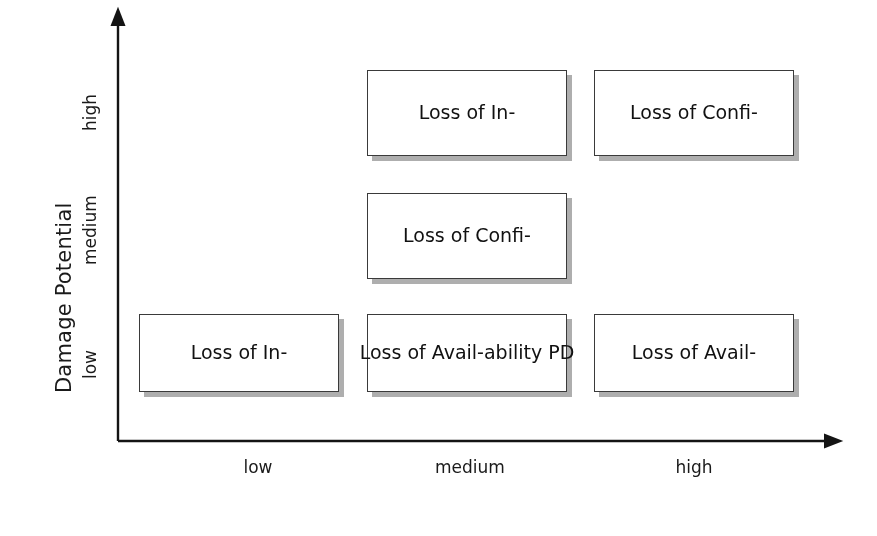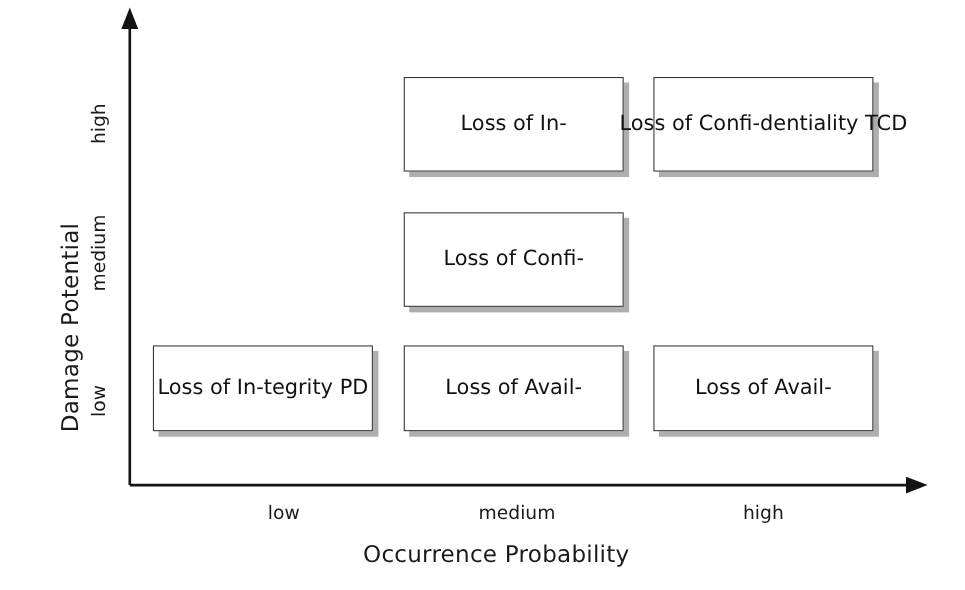--- a/index.html
+++ b/index.html
@@ -108,41 +108,39 @@
   <div class="axis-title" id="y-axis-title">Damage Potential</div>
 
   <div class="ytick" style="transform: translate(80px, 131px) rotate(-90deg);">high</div>
   <div class="ytick" style="transform: translate(80px, 265px) rotate(-90deg);">medium</div>
   <div class="ytick" style="transform: translate(80px, 379px) rotate(-90deg);">low</div>
 
   <div class="xtick" style="left: 198px; top: 457px; width: 120px;">low</div>
   <div class="xtick" style="left: 410px; top: 457px; width: 120px;">medium</div>
   <div class="xtick" style="left: 634px; top: 457px; width: 120px;">high</div>
 
-  <div class="axis-title" id="x-axis-title">Occurrence Probability</div>
 
   <div class="cell-box" style="left: 367px; top: 70px; width: 200px; height: 86px;">
     <span class="cell-line">Loss of In-</span>
   </div>
 
   <div class="cell-box" style="left: 594px; top: 70px; width: 200px; height: 86px;">
     <span class="cell-line">Loss of Confi-</span>
-    <span class="cell-line">dentiality TCD</span>
   </div>
 
   <div class="cell-box" style="left: 367px; top: 193px; width: 200px; height: 86px;">
     <span class="cell-line">Loss of Confi-</span>
   </div>
 
   <div class="cell-box" style="left: 139px; top: 314px; width: 200px; height: 78px;">
     <span class="cell-line">Loss of In-</span>
-    <span class="cell-line">tegrity PD</span>
   </div>
 
   <div class="cell-box" style="left: 367px; top: 314px; width: 200px; height: 78px;">
     <span class="cell-line">Loss of Avail-</span>
+    <span class="cell-line">ability PD</span>
   </div>
 
   <div class="cell-box" style="left: 594px; top: 314px; width: 200px; height: 78px;">
     <span class="cell-line">Loss of Avail-</span>
   </div>
 
 </div>
 
 </body></html>

